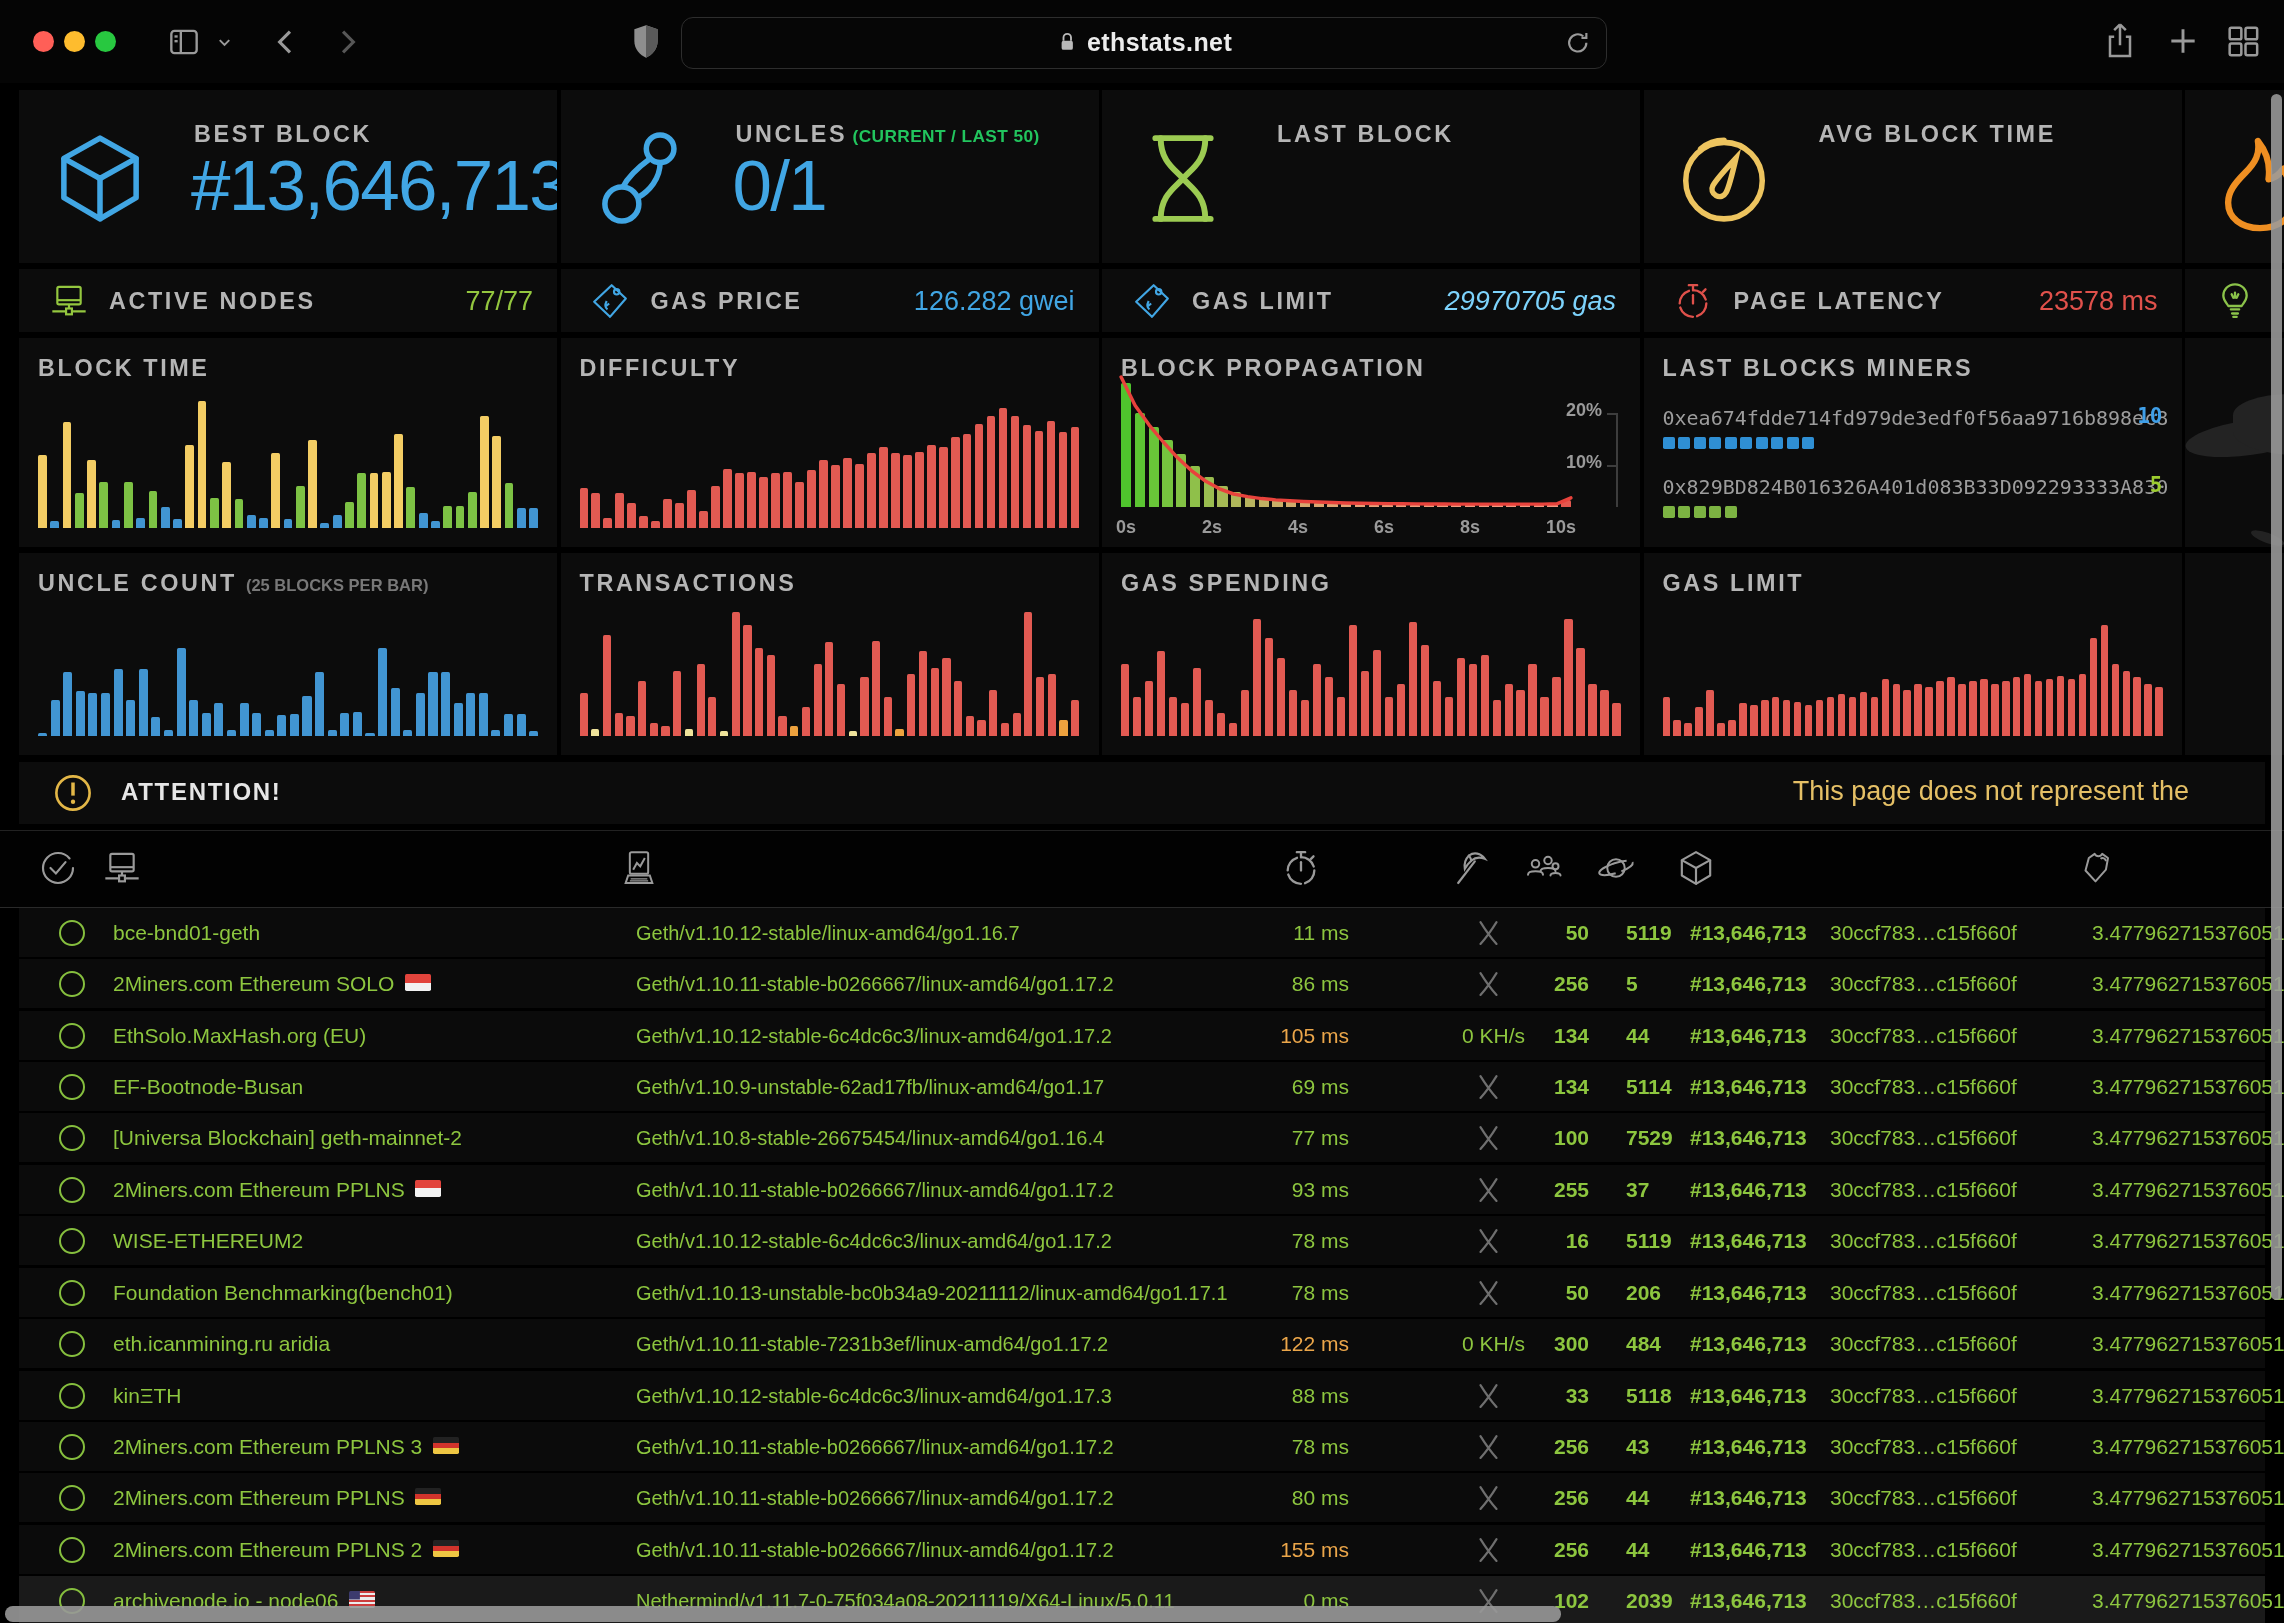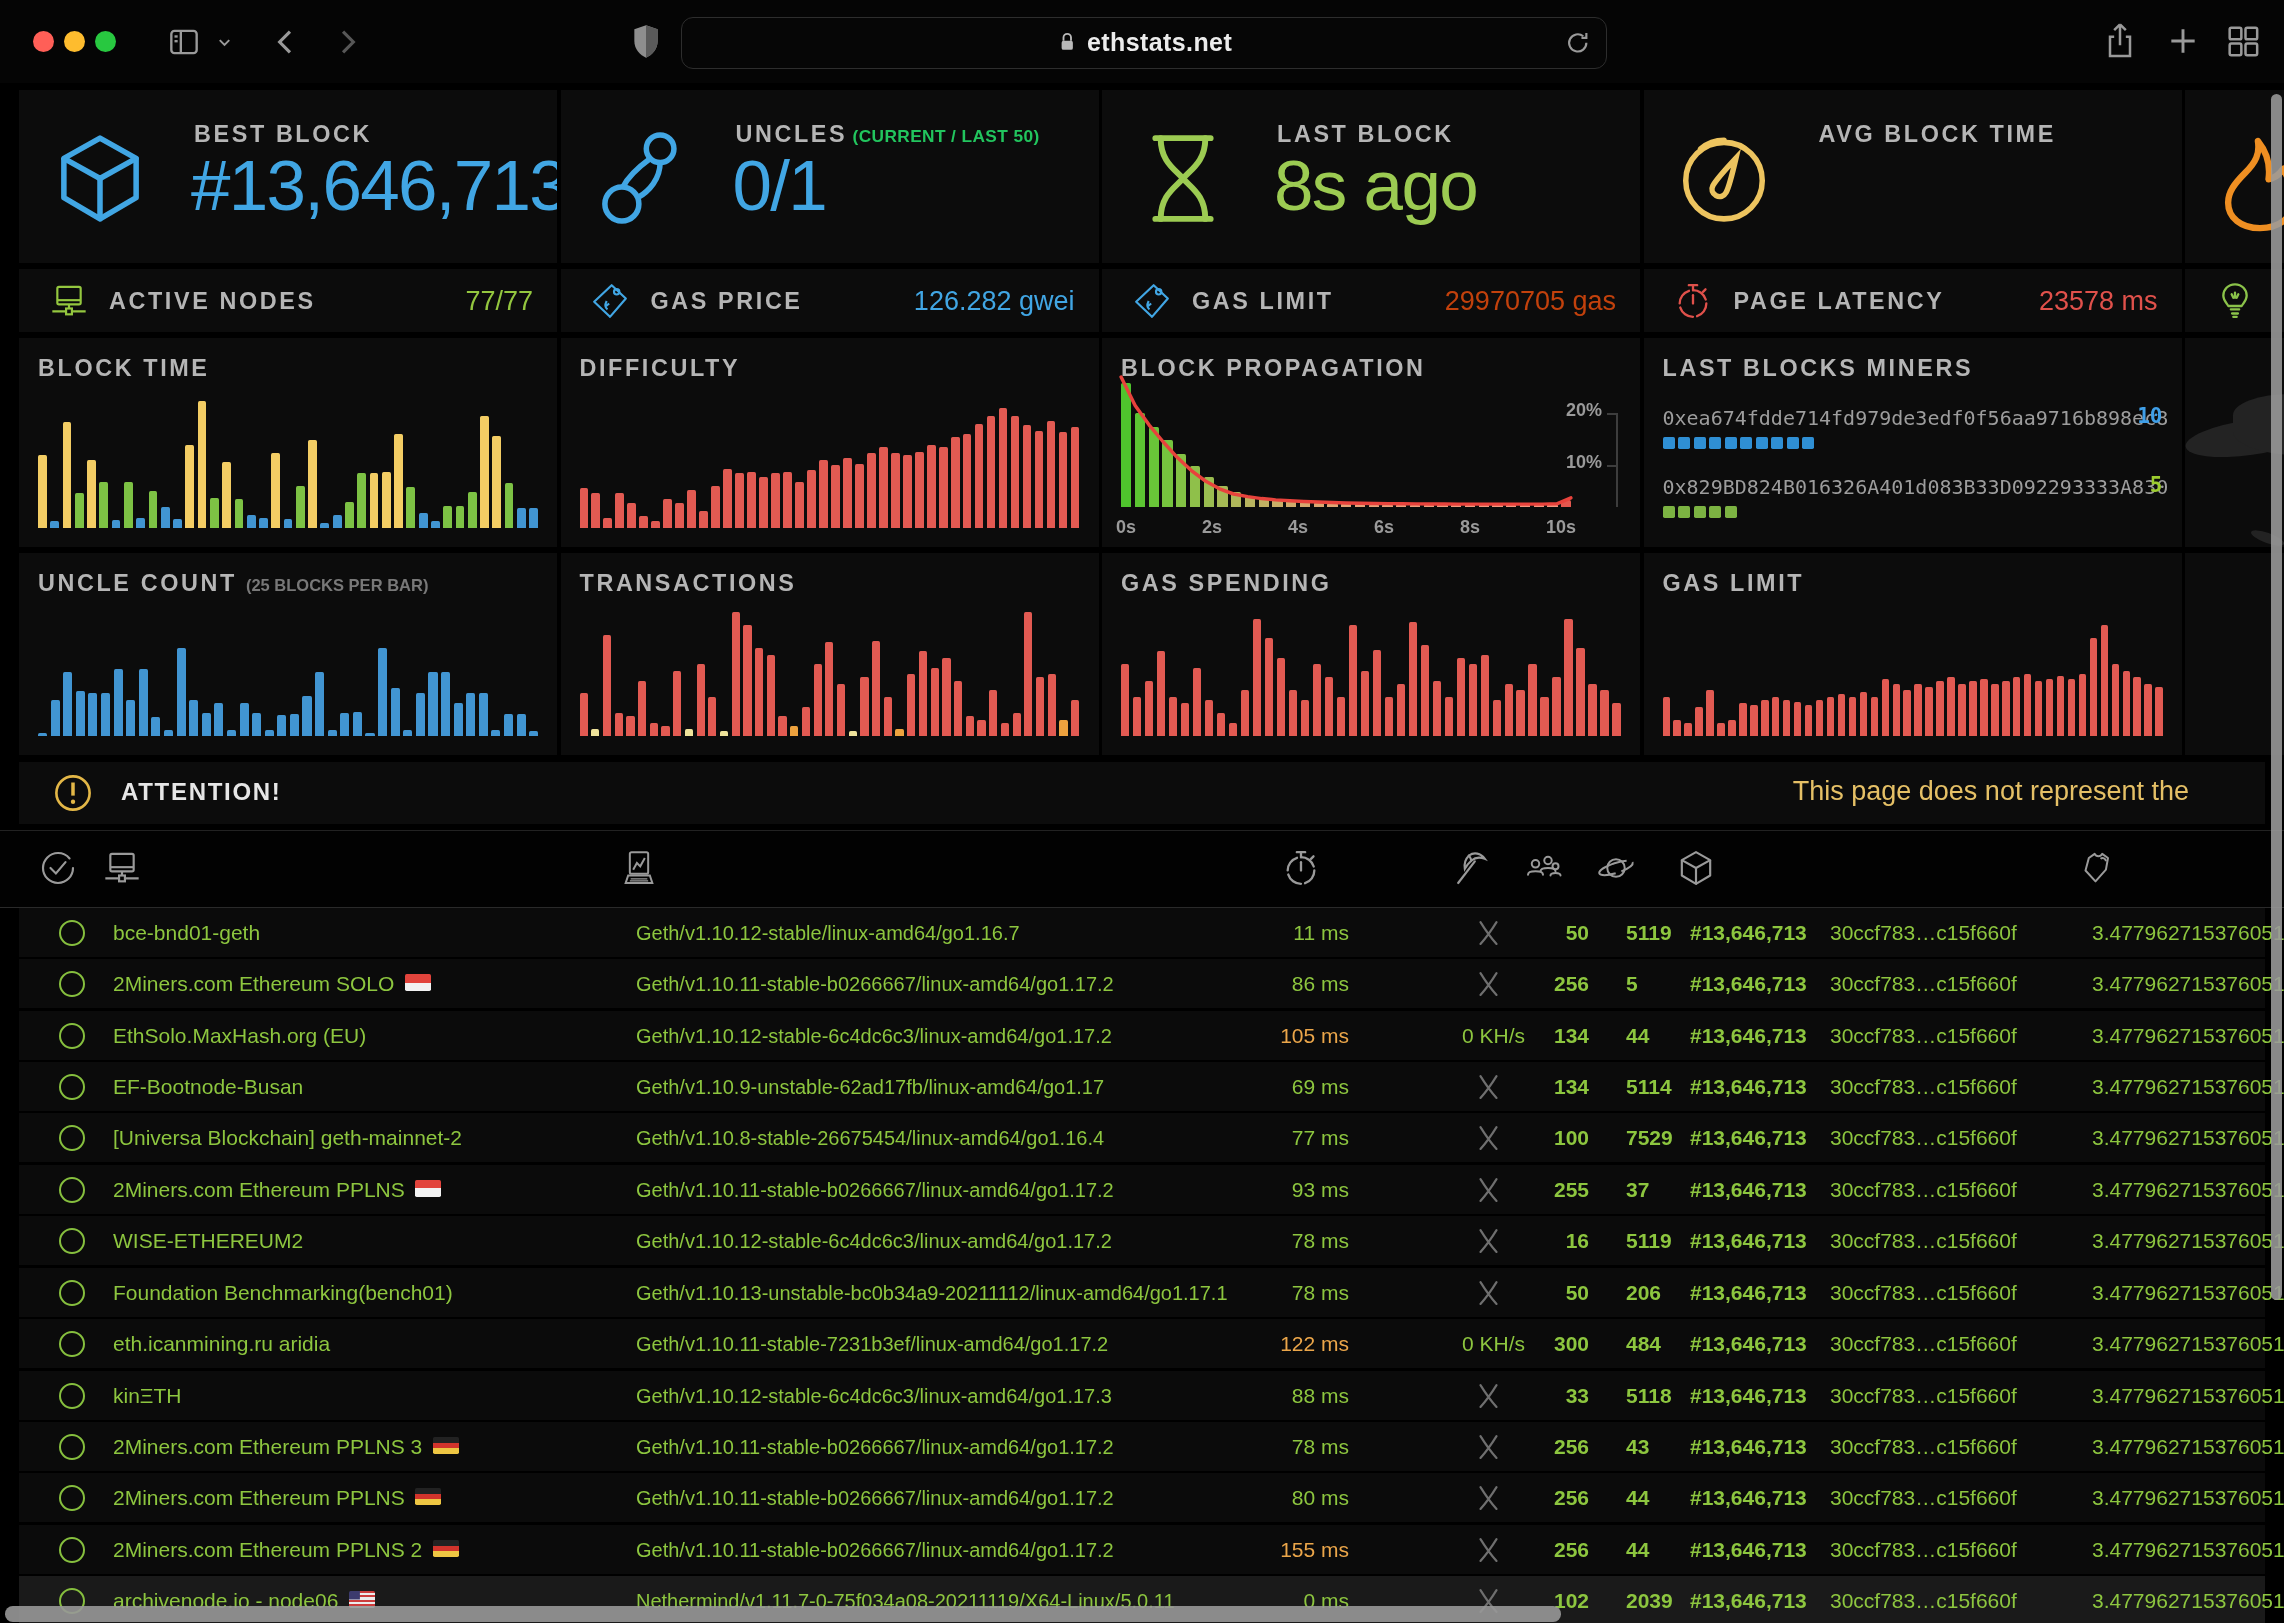--- a/index.html
+++ b/index.html
@@ -178,21 +178,20 @@
       <div class="stat-label">UNCLES<span class="stat-sub"> (CURRENT / LAST 50)</span></div>
       <div class="stat-value" style="color: rgb(65, 166, 228);">0/1</div>
     </div>
     <div class="panel pcol">
       <span class="stat-icon" style="color: rgb(156, 203, 82);"><svg viewBox="0 0 48 48" fill="none" stroke="currentColor" stroke-width="2.8" stroke-linecap="round" style="width: 100%; height: 100%;">
           <path d="M11 5 H37 M11 43 H37"></path>
           <path d="M13.5 5 C13.5 16 20 19.5 24 24 C28 28.5 34.5 32 34.5 43"></path>
           <path d="M34.5 5 C34.5 16 28 19.5 24 24 C20 28.5 13.5 32 13.5 43"></path>
         </svg></span>
       <div class="stat-label">LAST BLOCK</div>
-      <div class="stat-value" style="color: rgb(156, 203, 82);">8s ago</div>
     </div>
     <div class="panel pcol">
       <span class="stat-icon" style="color: rgb(237, 196, 95);"><svg viewBox="0 0 48 48" fill="none" stroke="currentColor" stroke-width="2.6" stroke-linecap="round" style="width: 100%; height: 100%;">
           <circle cx="24" cy="25" r="18"></circle>
           <path d="M24 33 C22 33 20.5 31.5 20.5 29.5 C20.5 26 24 13 24 13 C24 13 27.5 26 27.5 29.5 C27.5 31.5 26 33 24 33 Z" transform="rotate(28 24 25)"></path>
           <path d="M13 10 C16 7.5 20 6 24 6"></path>
         </svg></span>
       <div class="stat-label">AVG BLOCK TIME</div>
     </div>
     <div class="panel pcol">
@@ -222,21 +221,21 @@
       <div class="sub-label">GAS PRICE</div>
       <div class="sub-value" style="color: rgb(65, 166, 228);">126.282 gwei</div>
     </div>
     <div class="panel pcol">
       <span class="sub-icon" style="color: rgb(65, 166, 228);"><svg viewBox="0 0 48 48" fill="none" stroke="currentColor" stroke-width="2.6" stroke-linejoin="round" style="width: 100%; height: 100%;">
           <path d="M26 5 L43 21 L24 43 L5 25 Z"></path>
           <circle cx="32" cy="13" r="3.2"></circle>
           <path d="M20 24 C18 28 18 32 21 34 M23 27 L18 31"></path>
         </svg></span>
       <div class="sub-label">GAS LIMIT</div>
-      <div class="sub-value" style="color: #c2410c;">29970705 gas</div>
+      <div class="sub-value" style="color: #7dd3fc; font-style: italic;">29970705 gas</div>
     </div>
     <div class="panel pcol">
       <span class="sub-icon" style="color: rgb(224, 81, 75);"><svg viewBox="0 0 48 48" fill="none" stroke="currentColor" stroke-width="2.8" stroke-linecap="round" style="width: 100%; height: 100%;">
           <circle cx="24" cy="27" r="16" stroke-dasharray="20 5"></circle>
           <path d="M24 11 V5 M19 5 H29"></path>
           <path d="M24 27 L24 17"></path>
           <path d="M36 13 L39 10"></path>
         </svg></span>
       <div class="sub-label">PAGE LATENCY</div>
       <div class="sub-value" style="color: rgb(224, 81, 75);">23578 ms</div>

